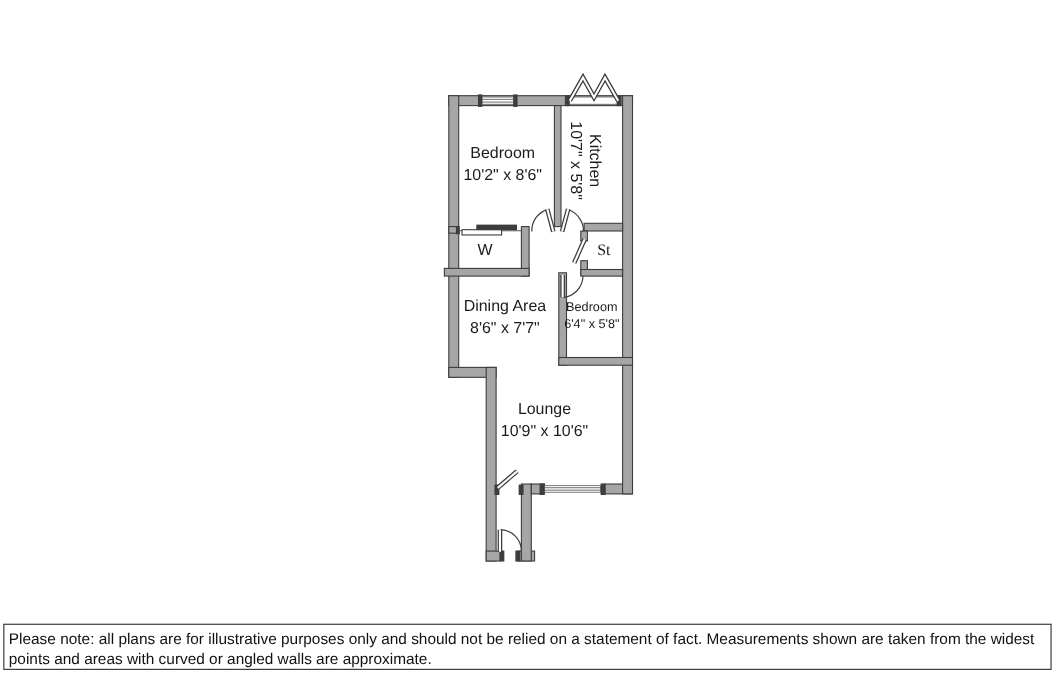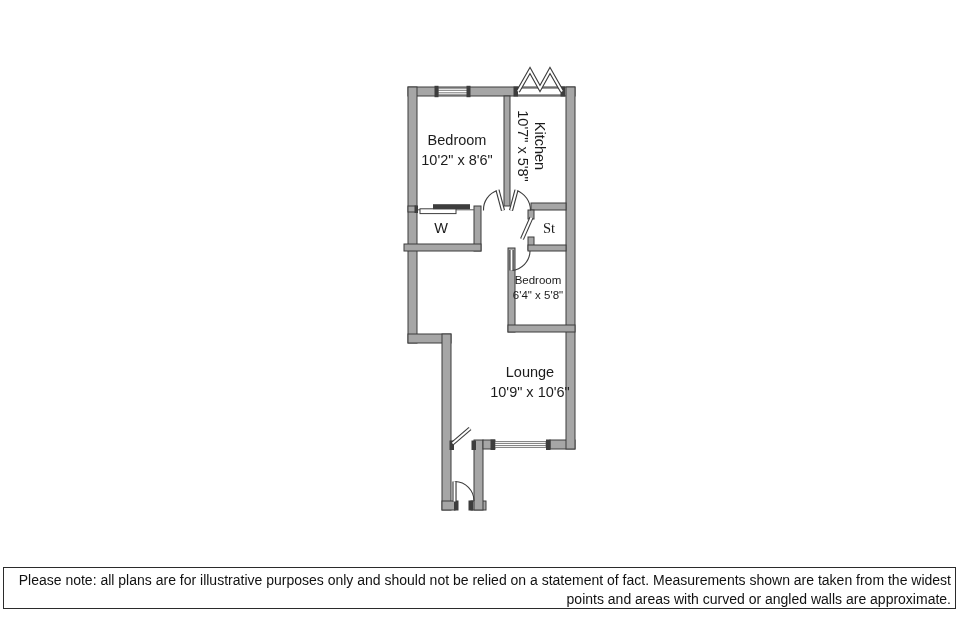--- a/index.html
+++ b/index.html
@@ -30,21 +30,21 @@
     text-align:center;white-space:nowrap;
     font-size:14.5px;line-height:20px;color:var(--text);
   }
   .room-label.small{font-size:11.5px;line-height:15px;}
   .room-label.rot{transform:translate(-50%,-50%) rotate(90deg);line-height:17px;}
   .room-label.abbr{font-size:14.5px;line-height:16px;}
 
   .disclaimer{
     position:absolute;left:3px;top:567px;width:943px;height:37px;
     border:1.5px solid var(--disclaimer-border);background:#fff;
-    font-size:14px;line-height:19px;text-align:right;
+    font-size:14px;line-height:19px;text-align:left;
     padding:3px 4px 0 4px;color:#111;
   }
 </style>
 </head>
 <body>
 
 <div class="stage">
 
   <svg width="958" height="618" viewBox="0 0 958 618">
 
@@ -155,25 +155,29 @@
   </div>
 
   <div class="room-label abbr" style="left:441px;top:228px;">
     <div>W</div>
   </div>
 
   <div class="room-label abbr" style="left:549px;top:228px;font-family:Liberation Serif, serif;">
     <div>St</div>
   </div>
 
+  <div class="room-label" style="left:459px;top:289px;">
+    <div>Dining Area</div>
+    <div>8'6" x 7'7"</div>
+  </div>
 
   <div class="room-label small" style="left:538px;top:288px;">
     <div>Bedroom</div>
     <div>6'4" x 5'8"</div>
   </div>
 
-  <div class="room-label" style="left:530px;top:382px;">
+  <div class="room-label" style="left:495px;top:382px;">
     <div>Lounge</div>
     <div>10'9" x 10'6"</div>
   </div>
 
   <div class="disclaimer">Please note: all plans are for illustrative purposes only and should not be relied on a statement of fact. Measurements shown are taken from the widest points and areas with curved or angled walls are approximate.</div>
 </div>
 
 </body></html>

